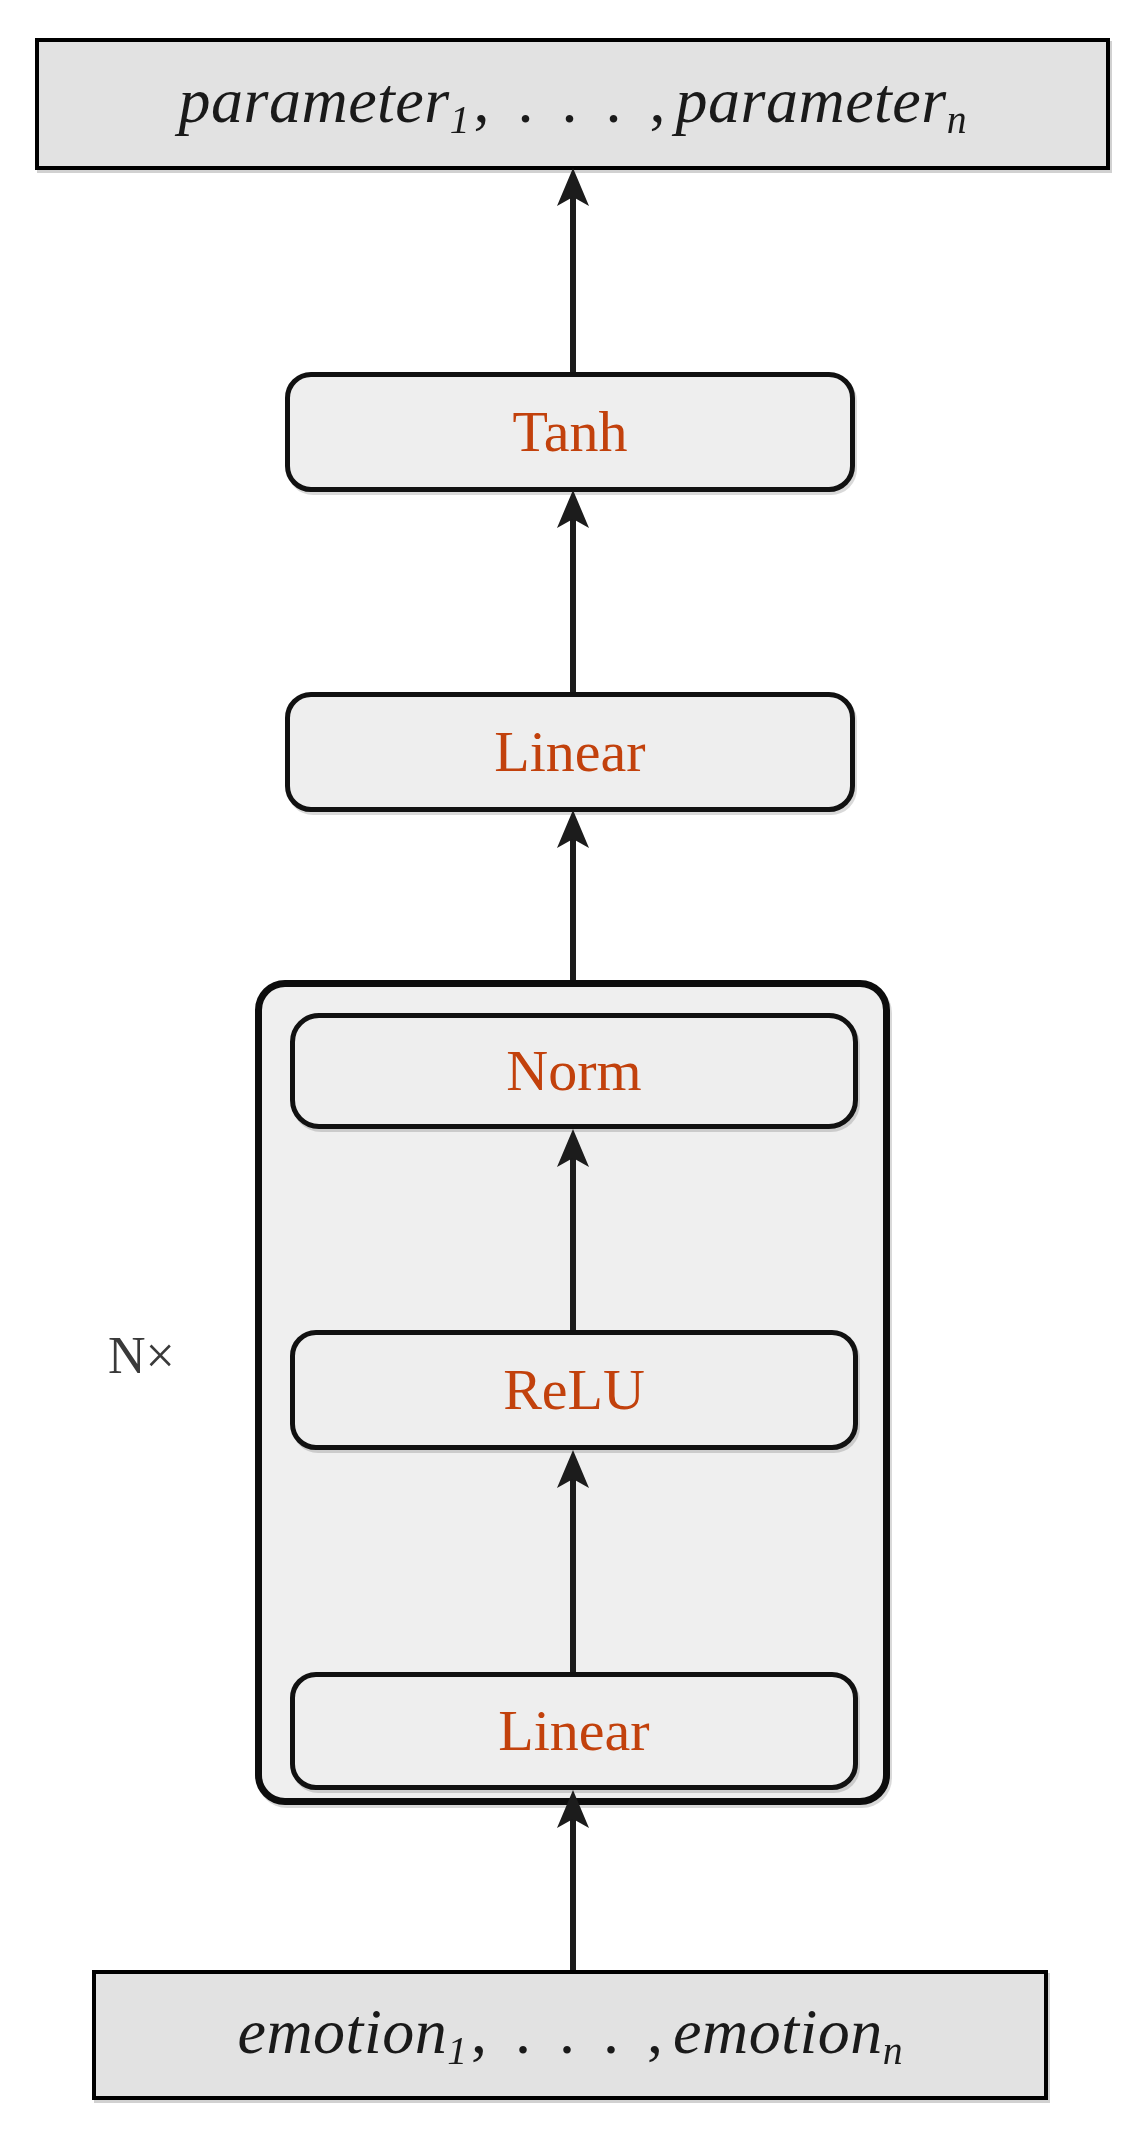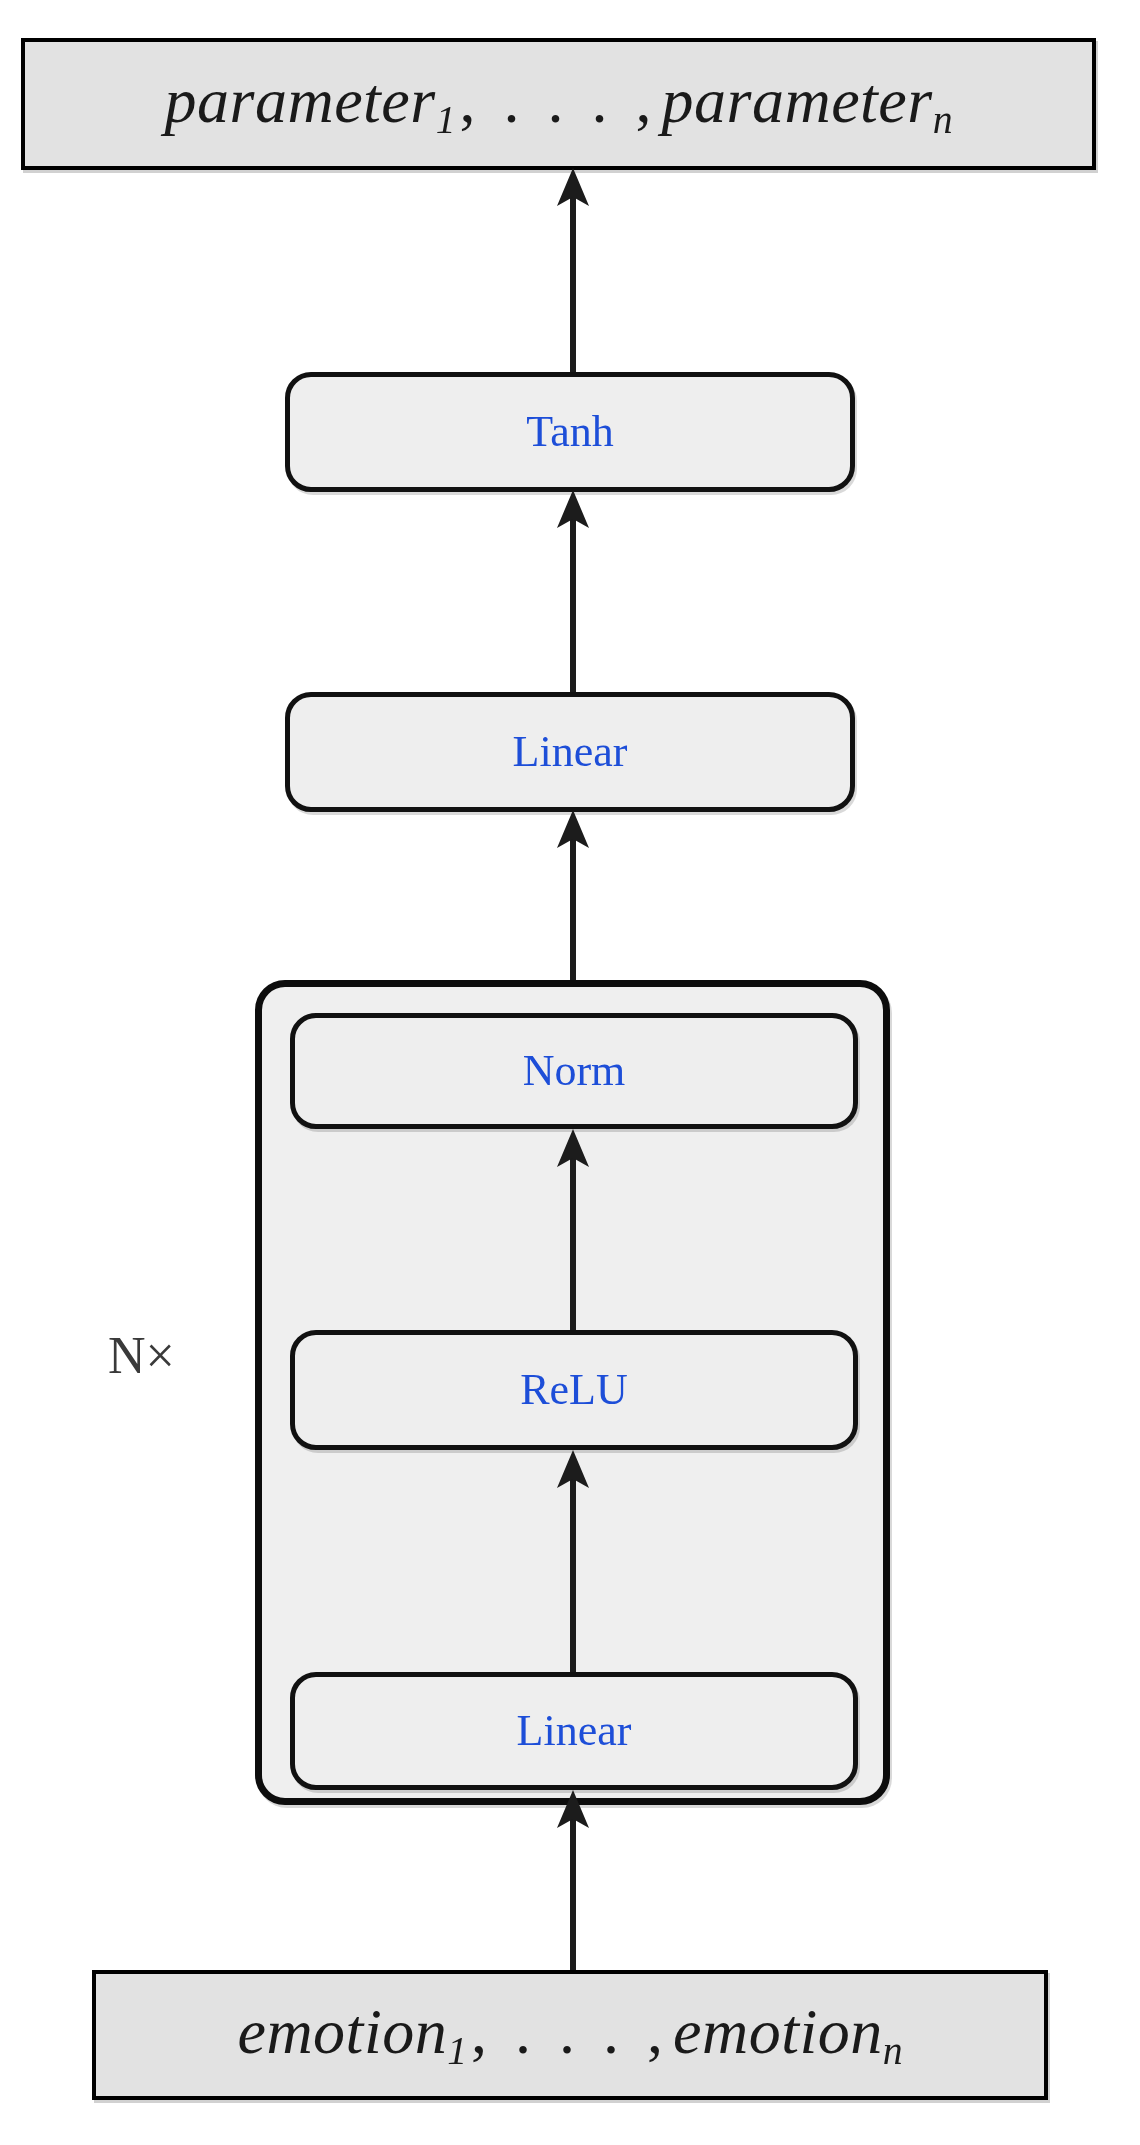--- a/index.html
+++ b/index.html
@@ -54,22 +54,22 @@
     border: 5px solid #111111;
     border-radius: 26px;
     box-sizing: border-box;
     display: flex;
     align-items: center;
     justify-content: center;
     box-shadow: 2px 3px 0 rgba(0,0,0,0.15);
   }
   .op-label {
     font-family: "Liberation Serif", "DejaVu Serif", serif;
-    font-size: 44px;
-    color: #1d4ed8;
+    font-size: 58px;
+    color: #c2410c;
     line-height: 1;
     white-space: nowrap;
   }
 
   .repeat-container {
     position: absolute;
     background: #efefef;
     border: 7px solid #0d0d0d;
     border-radius: 30px;
     box-sizing: border-box;
@@ -95,21 +95,21 @@
   }
   .arrow polygon {
     fill: #1c1c1c;
   }
 </style>
 </head>
 <body>
 
 <div id="canvas">
 
-  <div class="io-box" style="left:21px; top:38px; width:1075px; height:132px;">
+  <div class="io-box" style="left:35px; top:38px; width:1075px; height:132px;">
     <span class="io-label">
       <span>parameter</span><sub>1</sub><span class="dots">, . . . ,</span><span>parameter</span><sub>n</sub>
     </span>
   </div>
 
   <svg class="arrow" style="left:545px; top:168px; width:60px; height:210px;">
     <line x1="28" y1="210" x2="28" y2="16"></line>
     <polygon points="28,0 44,38 28,29 12,38"></polygon>
   </svg>
 
@@ -128,21 +128,21 @@
 
   <svg class="arrow" style="left:545px; top:810px; width:60px; height:180px;">
     <line x1="28" y1="180" x2="28" y2="16"></line>
     <polygon points="28,0 44,38 28,29 12,38"></polygon>
   </svg>
 
   <div class="repeat-container" style="left:255px; top:980px; width:635px; height:825px;"></div>
 
   <span class="repeat-label" style="left:108px; top:1326px;">N×</span>
 
-  <div class="op-box" style="left:290px; top:1013px; width:568px; height:116px;">
+  <div class="op-box" style="left:290px; top:1013px; width:568px; height:116px;border-radius:29px;">
     <span class="op-label">Norm</span>
   </div>
 
   <svg class="arrow" style="left:545px; top:1129px; width:60px; height:205px;">
     <line x1="28" y1="205" x2="28" y2="16"></line>
     <polygon points="28,0 44,38 28,29 12,38"></polygon>
   </svg>
 
   <div class="op-box" style="left:290px; top:1330px; width:568px; height:120px;">
     <span class="op-label">ReLU</span>

